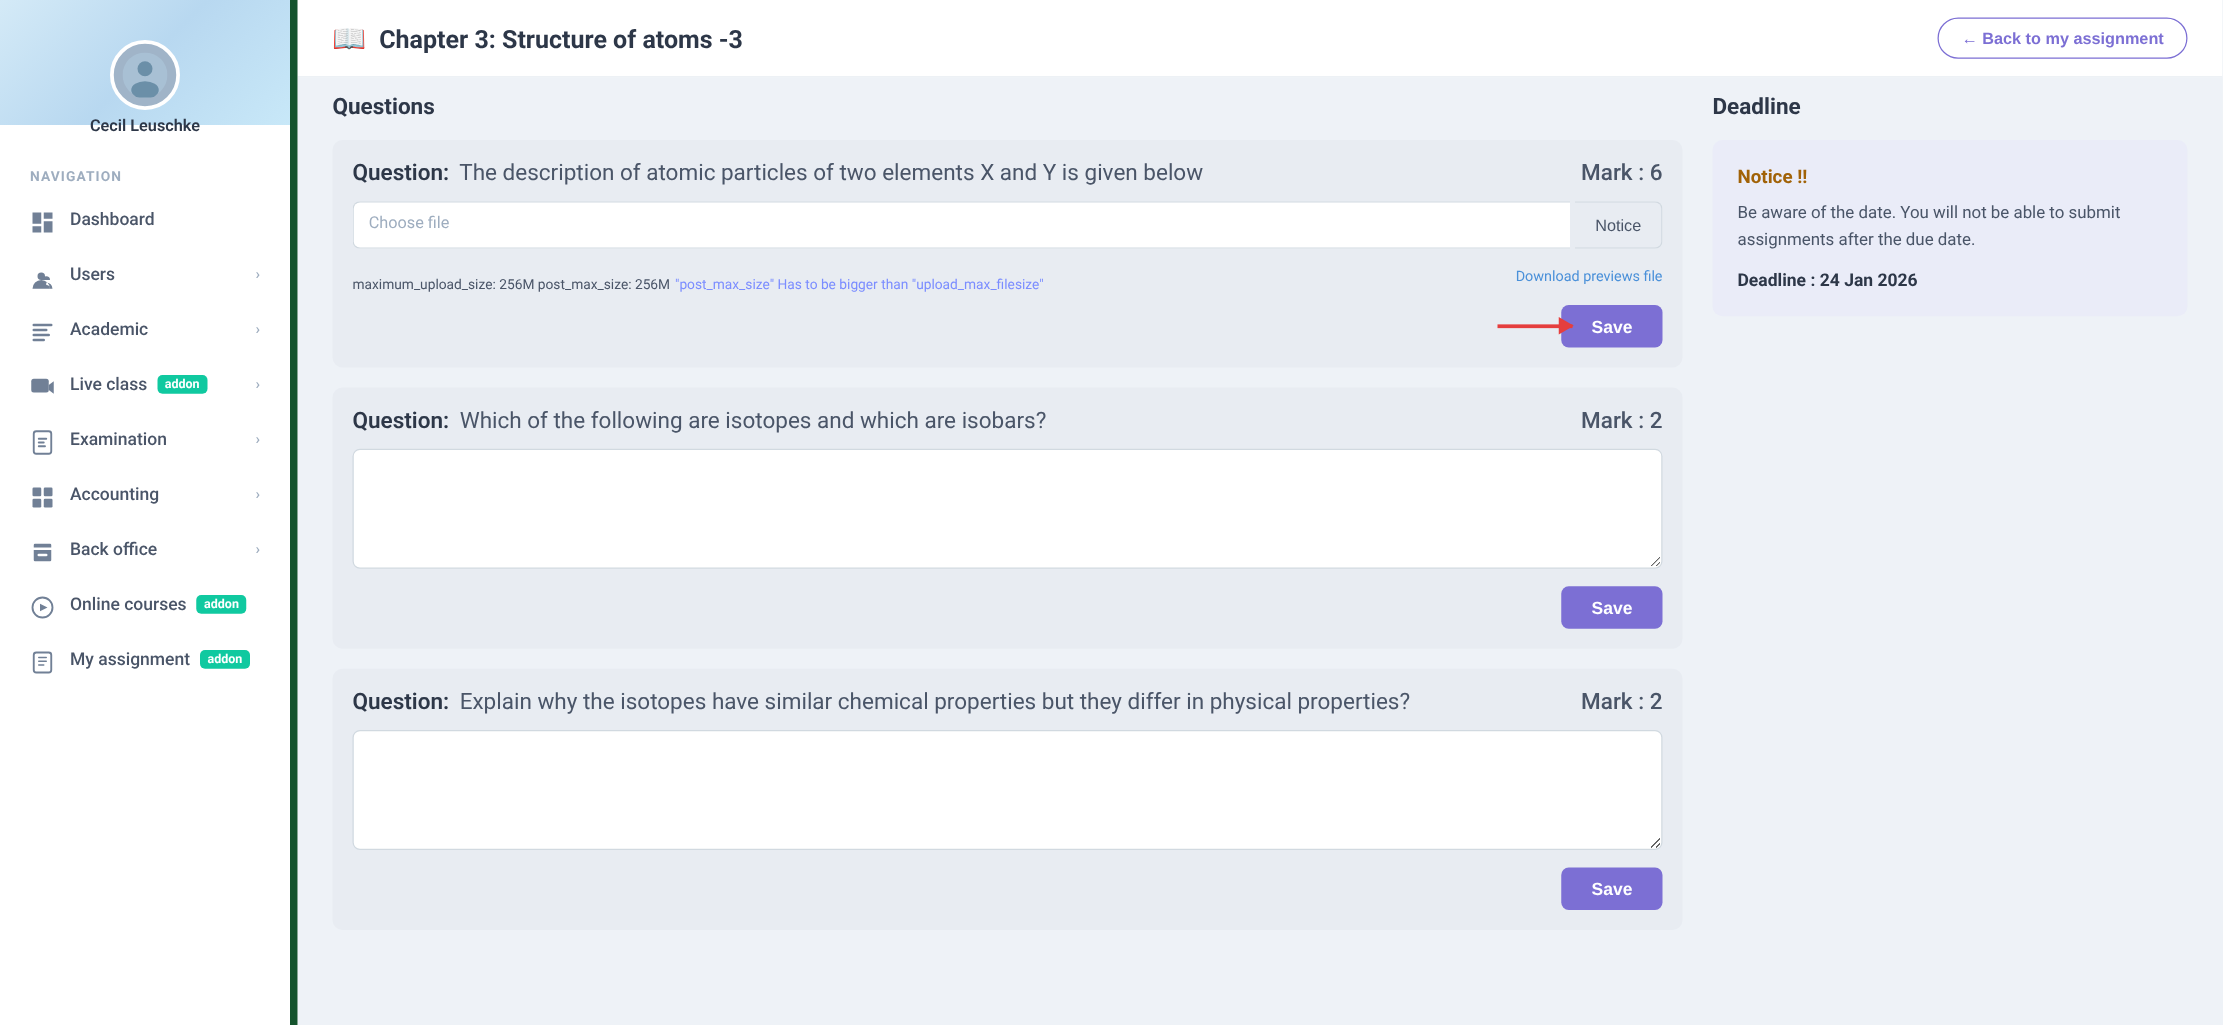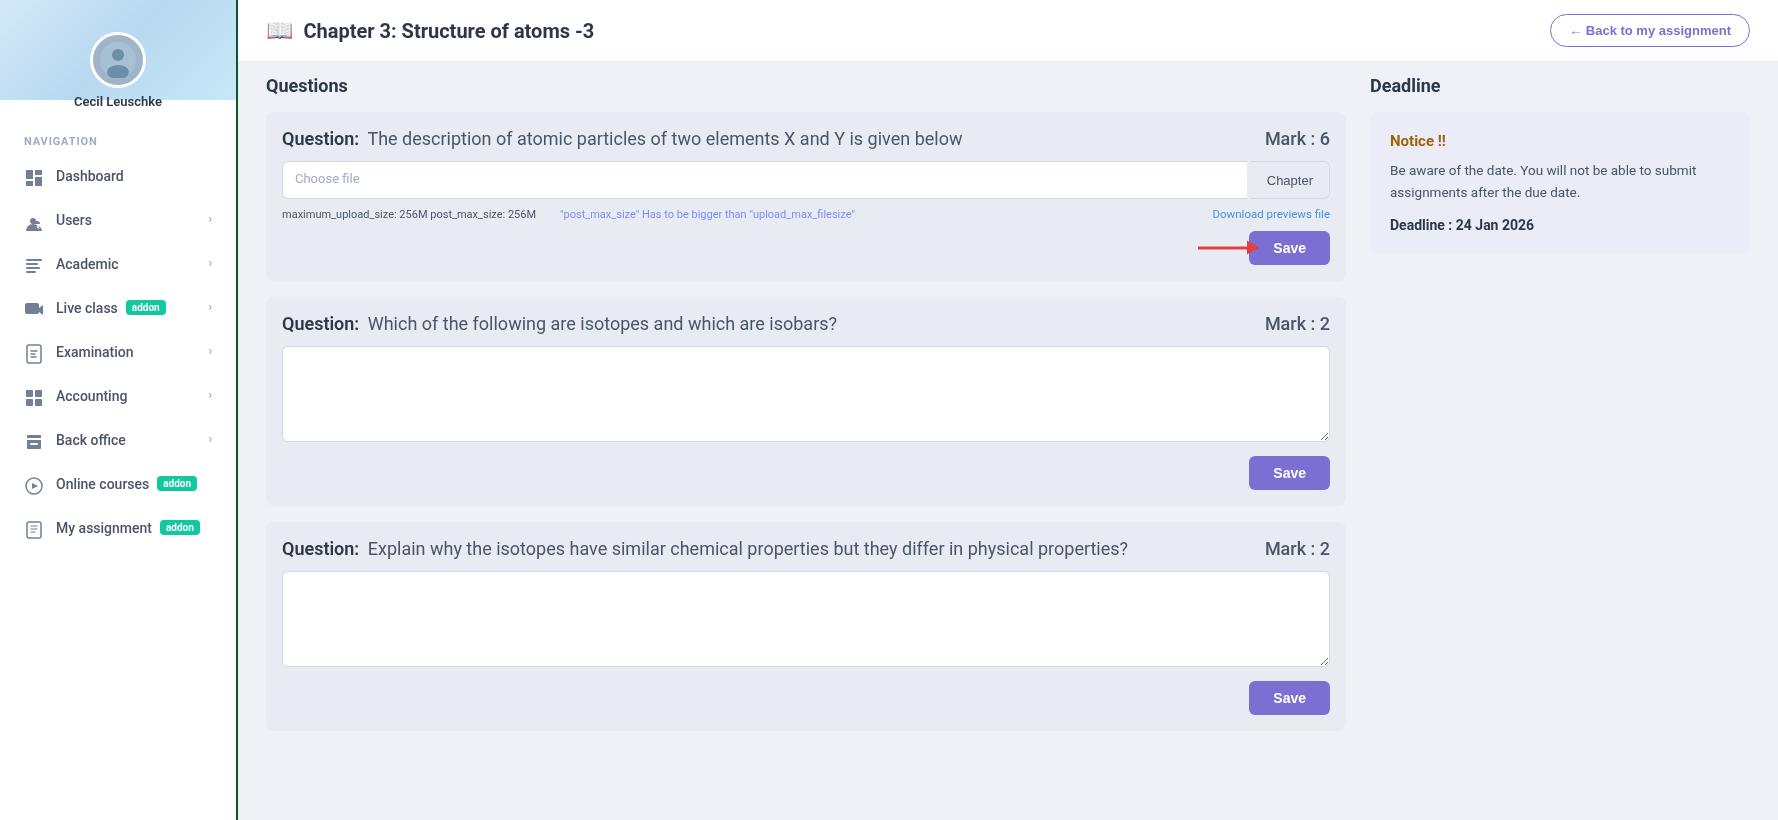--- a/index.html
+++ b/index.html
@@ -6,21 +6,21 @@
     body { font-family: -apple-system, BlinkMacSystemFont, 'Segoe UI', Roboto, sans-serif; background: #f0f4f8; display: flex; height: 820px; overflow: hidden; }
 
     
     .sidebar {
       width: 238px;
       background: #fff;
       display: flex;
       flex-direction: column;
       align-items: center;
       padding: 20px 0 0 0;
-      border-right: 2px solid #14532d;
+      border-right: 6px solid #14532d;
       flex-shrink: 0;
       position: relative;
       overflow: hidden;
     }
     .sidebar-bg {
       position: absolute;
       top: 0; left: 0; right: 0;
       height: 100px;
       background: linear-gradient(135deg, #d4eaf7 0%, #b8d8f0 50%, #c8e8f8 100%);
       z-index: 0;
@@ -183,21 +183,21 @@
       font-weight: 500;
     }
     .file-info-row {
       display: flex;
       align-items: center;
       justify-content: space-between;
       font-size: 11px;
       color: #4a5568;
       margin-bottom: 10px;
     }
-    .file-info-left { display: flex; gap: 24px; align-items: center; flex-wrap: wrap; }
+    .file-info-left { display: flex; gap: 4px; align-items: center; flex-wrap: wrap; margin-top: 14px; }
     .file-warn { color: #7b8dff; font-size: 11px; }
     .download-link { color: #4a90d9; font-size: 11.5px; cursor: pointer; text-decoration: none; }
     .save-btn-row {
       display: flex;
       justify-content: flex-end;
       align-items: center;
       position: relative;
     }
     .save-btn {
       background: #7c6fd4;
@@ -401,21 +401,21 @@
       <div class="question-card">
         <div class="question-header">
           <div>
             <span class="question-label">Question:</span>
             <span class="question-text">The description of atomic particles of two elements X and Y is given below</span>
           </div>
           <span class="mark-text">Mark : 6</span>
         </div>
         <div class="file-upload-row">
           <div class="file-input-display">Choose file</div>
-          <button class="browse-btn">Chapter</button>
+          <button class="browse-btn">Notice</button>
         </div>
         <div class="file-info-row">
           <div class="file-info-left">
             <span>maximum_upload_size: 256M   post_max_size: 256M</span>
             <span class="file-warn">"post_max_size" Has to be bigger than "upload_max_filesize"</span>
           </div>
           <a class="download-link">Download previews file</a>
         </div>
         <div class="save-btn-row">
           <div class="arrow-annotation">

